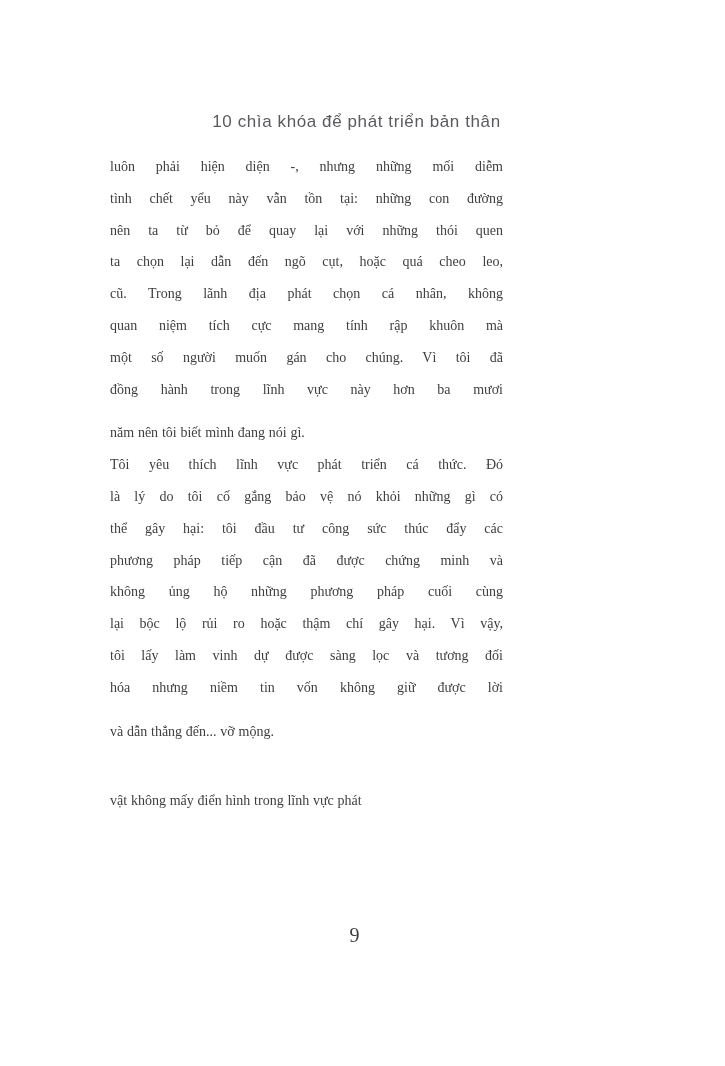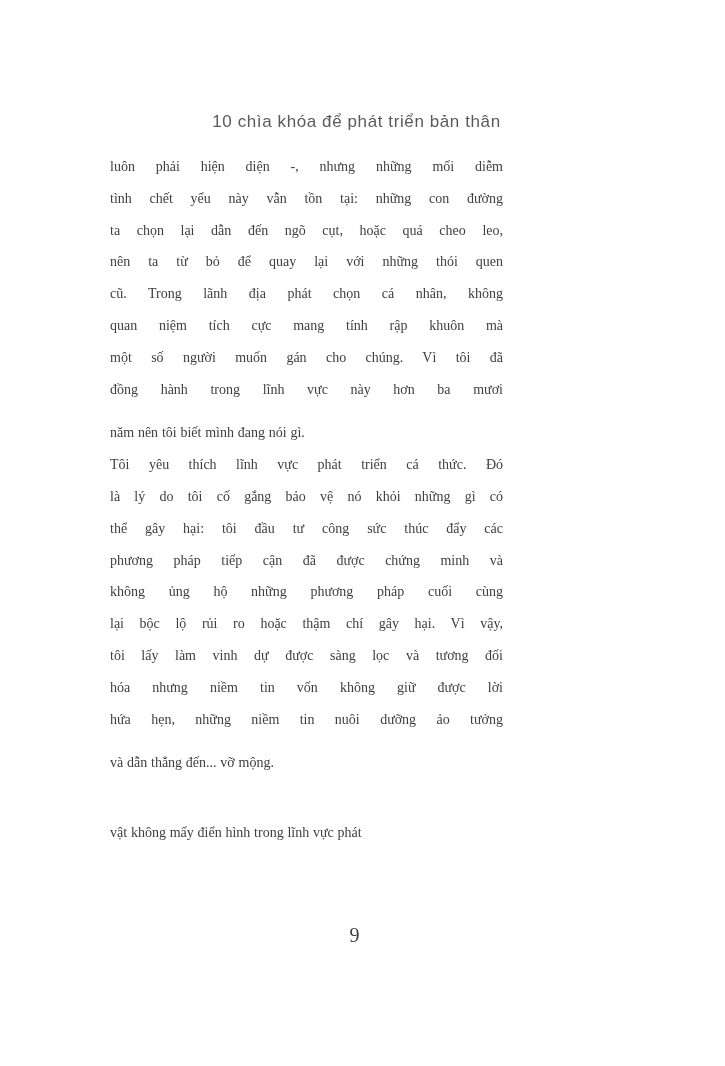--- a/index.html
+++ b/index.html
@@ -66,38 +66,37 @@
 </head>
 <body>
 
 <div class="page" style="--bg: #ffffff; --text-color: #3e3e3e; --head-color: #595a5e;">
   <div class="running-head">10 chìa khóa để phát triển bản thân</div>
 
   <div class="body-text">
       <div class="paragraph">
         <div class="line">luôn phải hiện diện -, nhưng những mối diễm</div>
         <div class="line">tình chết yểu này vẫn tồn tại: những con đường</div>
+        <div class="line">nên ta từ bỏ để quay lại với những thói quen</div>
         <div class="line">ta chọn lại dẫn đến ngõ cụt, hoặc quá cheo leo,</div>
-        <div class="line">nên ta từ bỏ để quay lại với những thói quen</div>
         <div class="line">cũ. Trong lãnh địa phát chọn cá nhân, không</div>
         <div class="line">quan niệm tích cực mang tính rập khuôn mà</div>
         <div class="line">một số người muốn gán cho chúng. Vì tôi đã</div>
         <div class="line">đồng hành trong lĩnh vực này hơn ba mươi</div>
         <div class="line last">năm nên tôi biết mình đang nói gì.</div>
       </div>
       <div class="paragraph">
         <div class="line">Tôi yêu thích lĩnh vực phát triển cá thức. Đó</div>
         <div class="line">là lý do tôi cố gắng bảo vệ nó khỏi những gì có</div>
         <div class="line">thể gây hại: tôi đầu tư công sức thúc đẩy các</div>
         <div class="line">phương pháp tiếp cận đã được chứng minh và</div>
         <div class="line">không ủng hộ những phương pháp cuối cùng</div>
         <div class="line">lại bộc lộ rủi ro hoặc thậm chí gây hại. Vì vậy,</div>
         <div class="line">tôi lấy làm vinh dự được sàng lọc và tương đối</div>
         <div class="line">hóa nhưng niềm tin vốn không giữ được lời</div>
-        <div class="line">hứa hẹn, những niềm tin nuôi dưỡng ảo tưởng</div>
         <div class="line last">và dẫn thẳng đến... vỡ mộng.</div>
       </div>
       <div class="paragraph gap-before">
         <div class="line last">vật không mấy điển hình trong lĩnh vực phát</div>
       </div>
     </div>
 
   <div class="page-number">9</div>
 </div>
 

